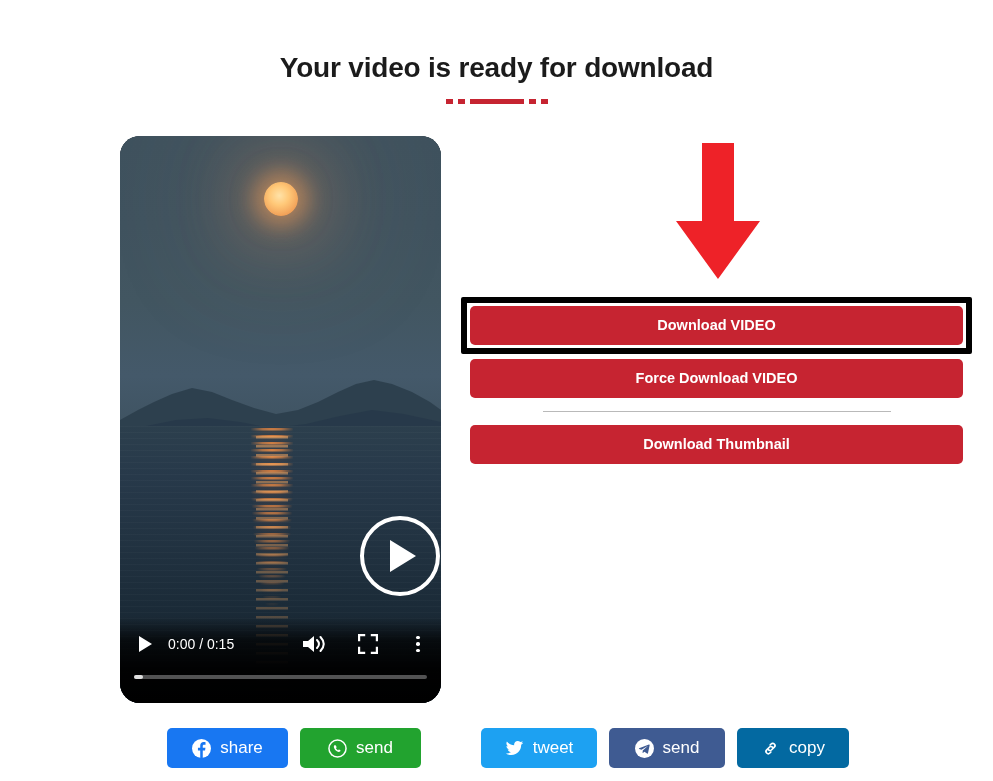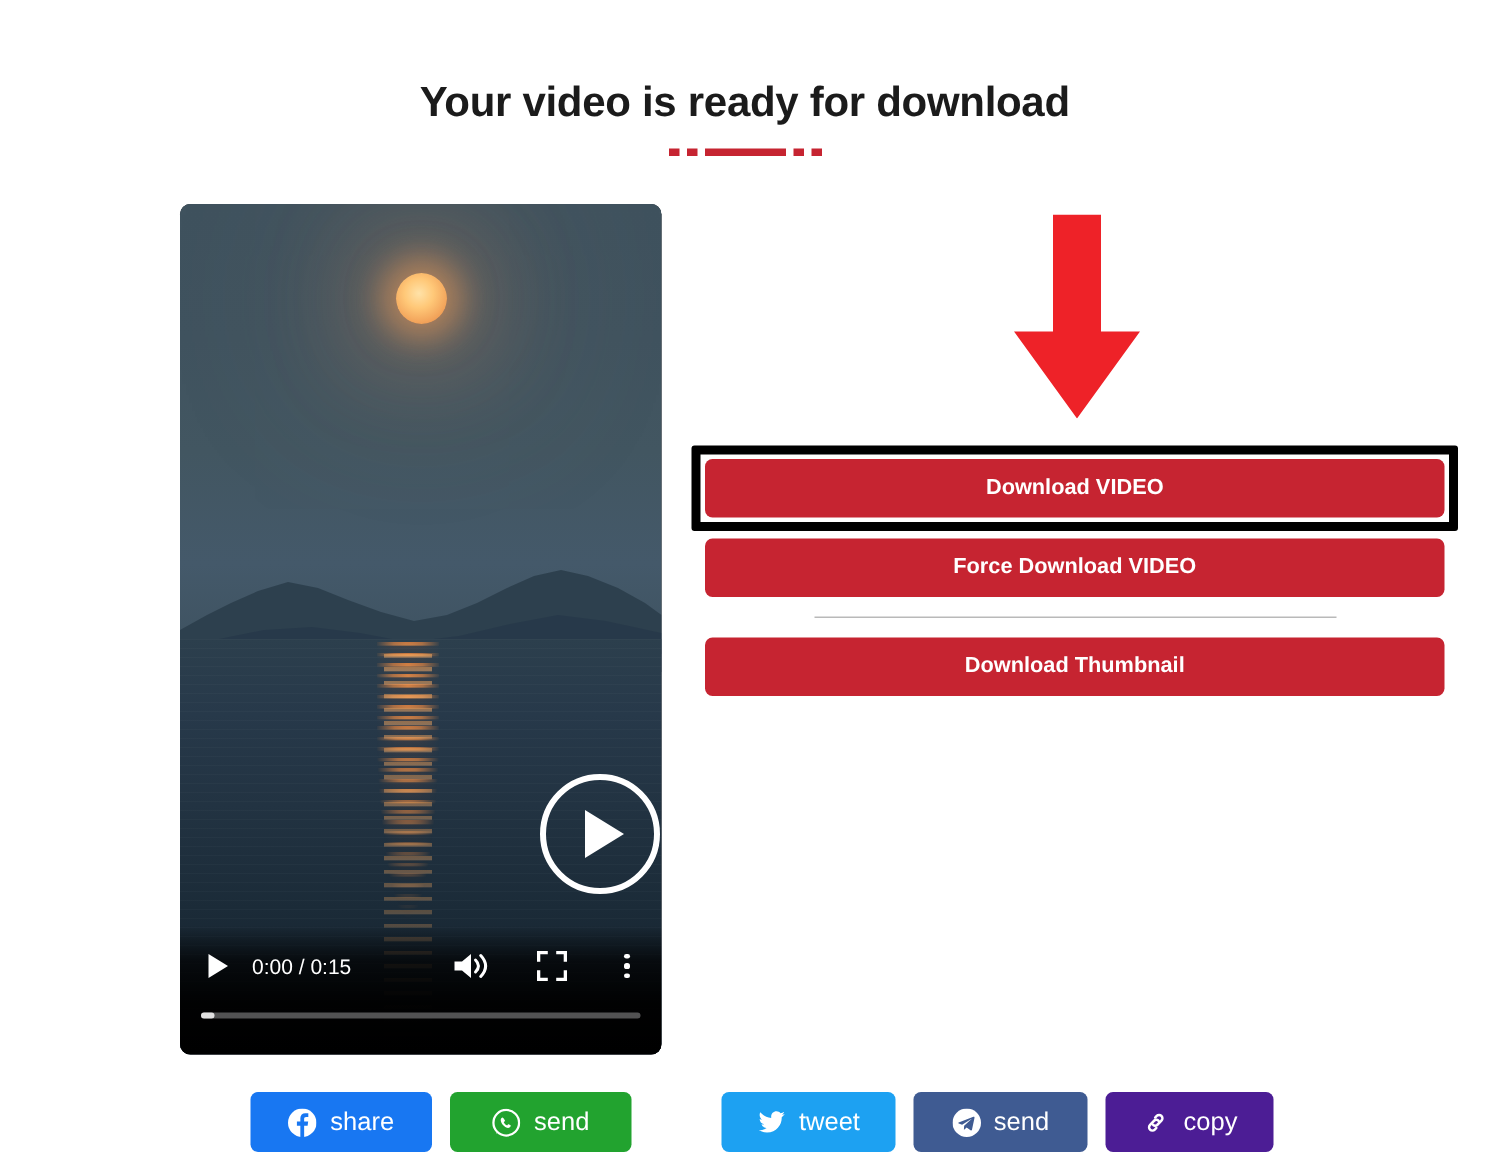--- a/index.html
+++ b/index.html
@@ -47,21 +47,21 @@
   .title-divider i.dot  { width: 7px; }
   .title-divider i.bar  { width: 54px; }
 
   
   .video-wrap {
     position: absolute;
     left: 120px;
     top: 136px;
     width: 321px;
     height: 567px;
-    border-radius: 7px;
+    border-radius: 20px;
     overflow: hidden;
     background: #0b0f14;
   }
   .video-scene {
     position: absolute;
     inset: 0;
     background:
       
       radial-gradient(circle 62px at 161px 63px, rgba(255,190,120,0.40) 0%, rgba(235,150,90,0.20) 45%, rgba(120,110,110,0.0) 78%),
       radial-gradient(circle 110px at 161px 63px, rgba(170,140,130,0.26) 0%, rgba(90,100,110,0.0) 80%),
@@ -336,21 +336,21 @@
     align-items: center;
     justify-content: center;
     width: 19px;
     height: 19px;
     flex: 0 0 auto;
   }
   .sb-facebook { background: #1877f2; min-width: 121px; }
   .sb-whatsapp { background: #22a32f; min-width: 121px; }
   .sb-twitter  { background: #1da1f2; min-width: 116px; margin-left: 48px; }
   .sb-telegram { background: #3f5b92; min-width: 116px; }
-  .sb-copy     { background: #4c1d95; min-width: 112px; }
+  .sb-copy     { background: #0369a1; min-width: 112px; }
 </style>
 </head>
 <body>
 
 <div class="page-title">Your video is ready for download</div>
 
 <div class="title-divider">
   <i class="dot"></i>
   <i class="dot"></i>
   <i class="bar"></i>

